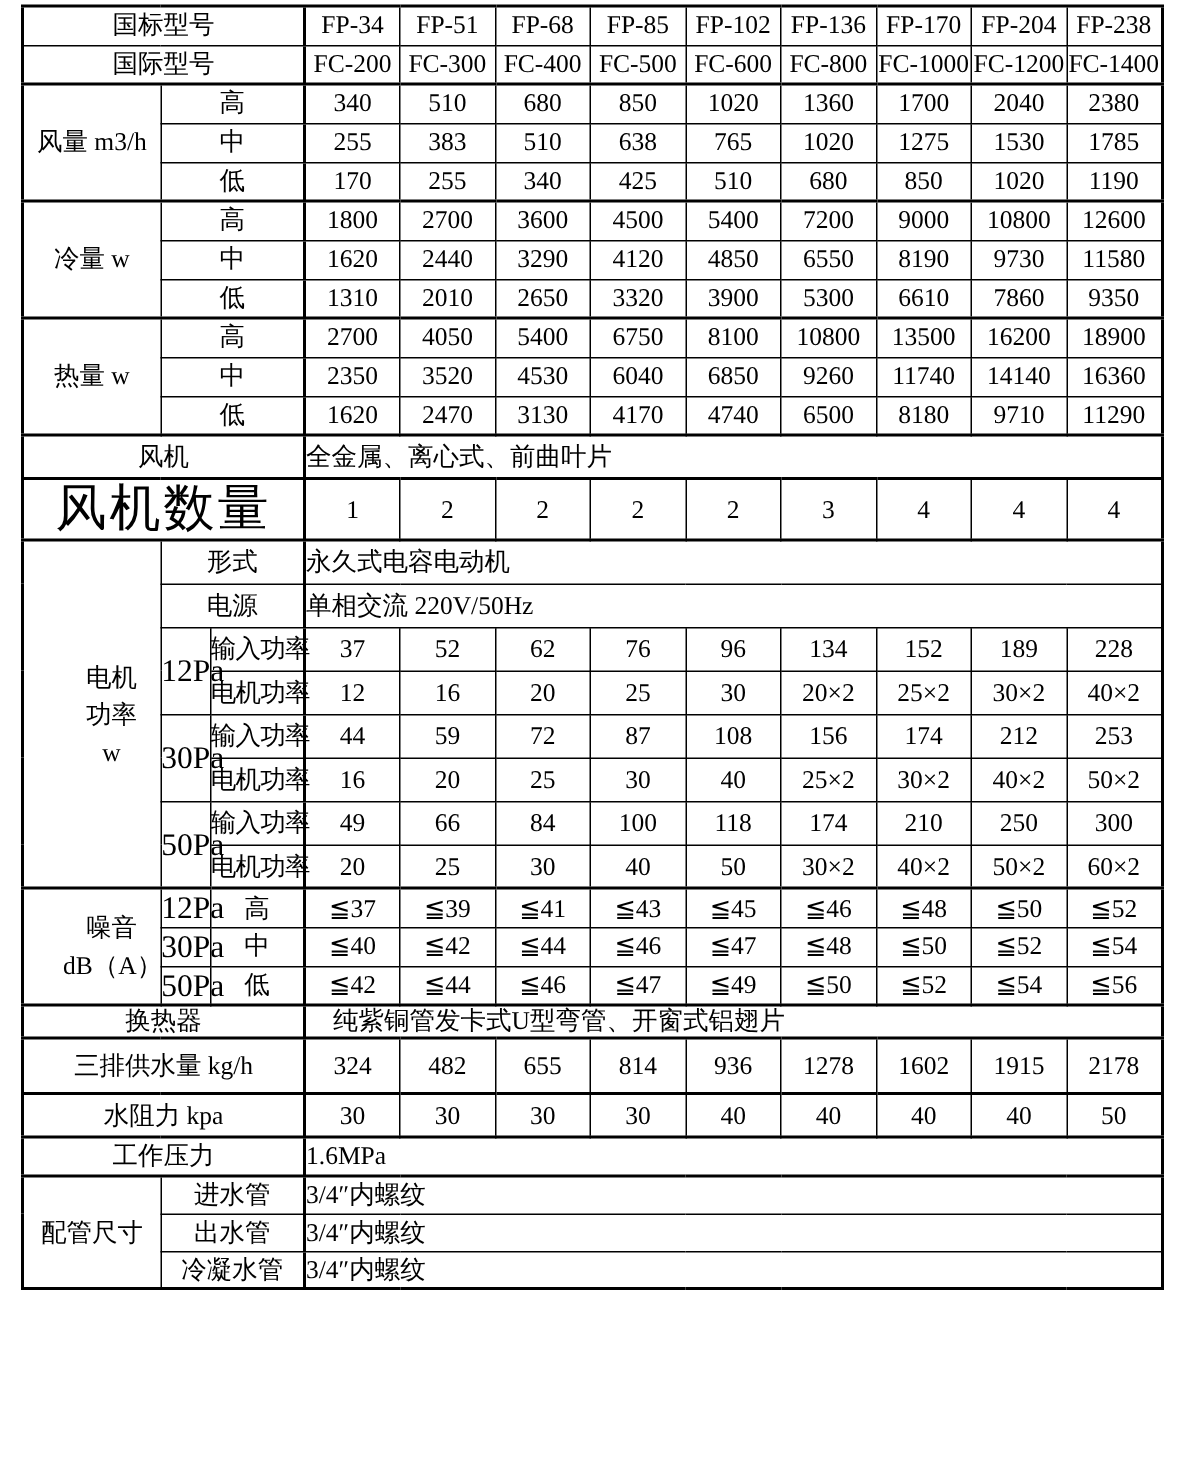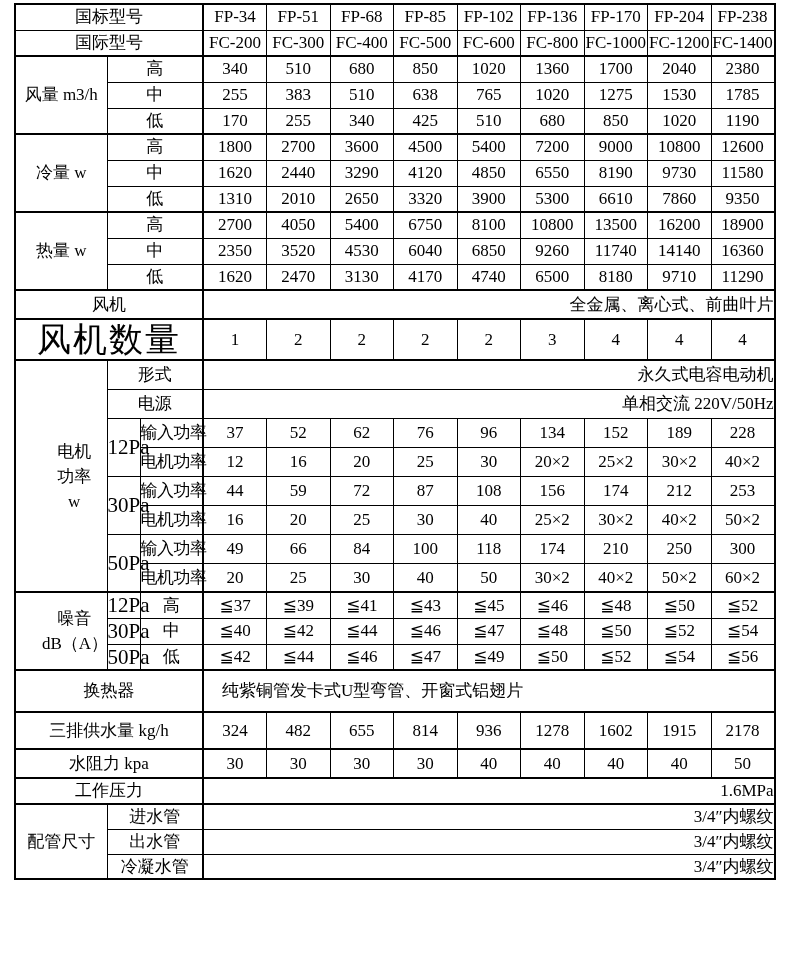--- a/index.html
+++ b/index.html
@@ -14,31 +14,31 @@
     border:2px solid #000;
   }
   td{
     border:1px solid #000;
     text-align:center;vertical-align:middle;
     padding:0;font-size:17px;line-height:1.15;
     white-space:nowrap;color:#000;
   }
   tr.gs > td{border-top-width:2px;}   
   td.ds{border-left-width:2px;}       
-  td.wide{text-align:right;}
+  td.wide{text-align:left;}
   td.widel{text-align:left;padding-left:18px;}
   td.big{font-size:34px;letter-spacing:2px;}
   td.pa{font-size:21px;overflow:visible;}
   td.sm{font-size:17px;letter-spacing:-0.5px;}
   td.stack div{line-height:25px;margin-left:26px;}
   
   tr.hA{height:26px;}
   tr.hB{height:29px;}
   tr.hC{height:31px;}
-  tr.hD{height:42px;}
+  tr.hD{height:22px;}
   tr.hE{height:37px;}
   tr.hF{height:25px;}
 </style>
 </head>
 <body>
 
 <table class="spec">
   <colgroup>
     <col style="width:92px">
       <col style="width:33px">

